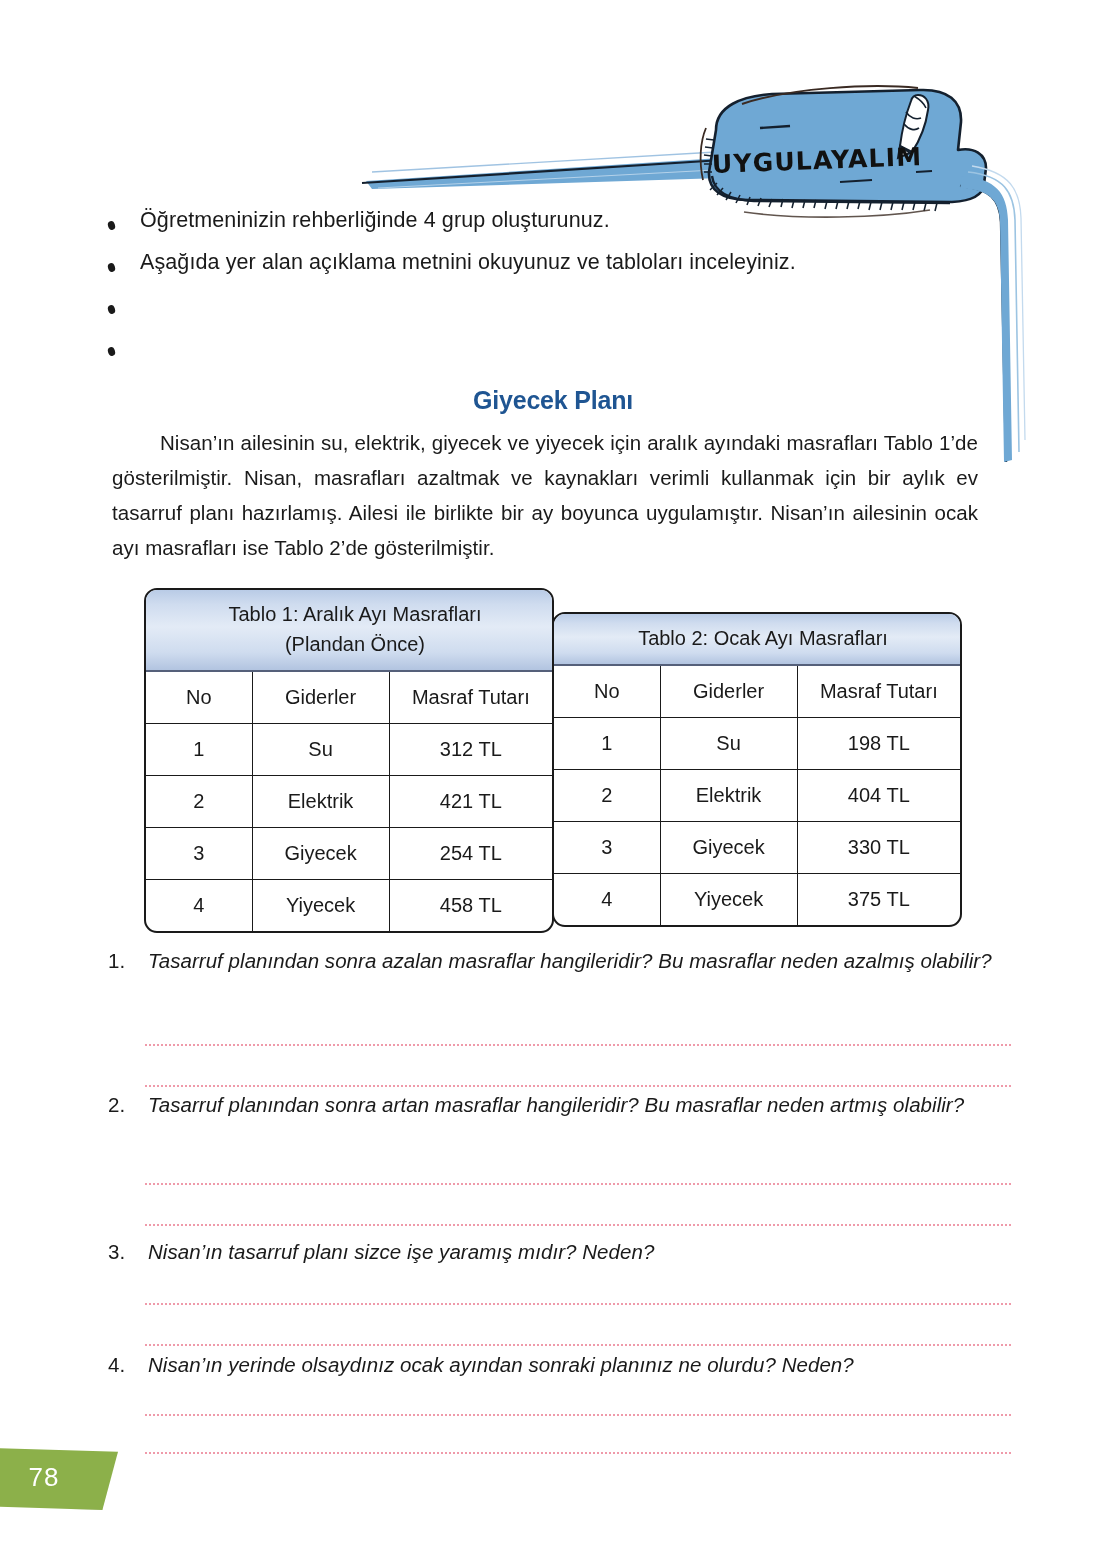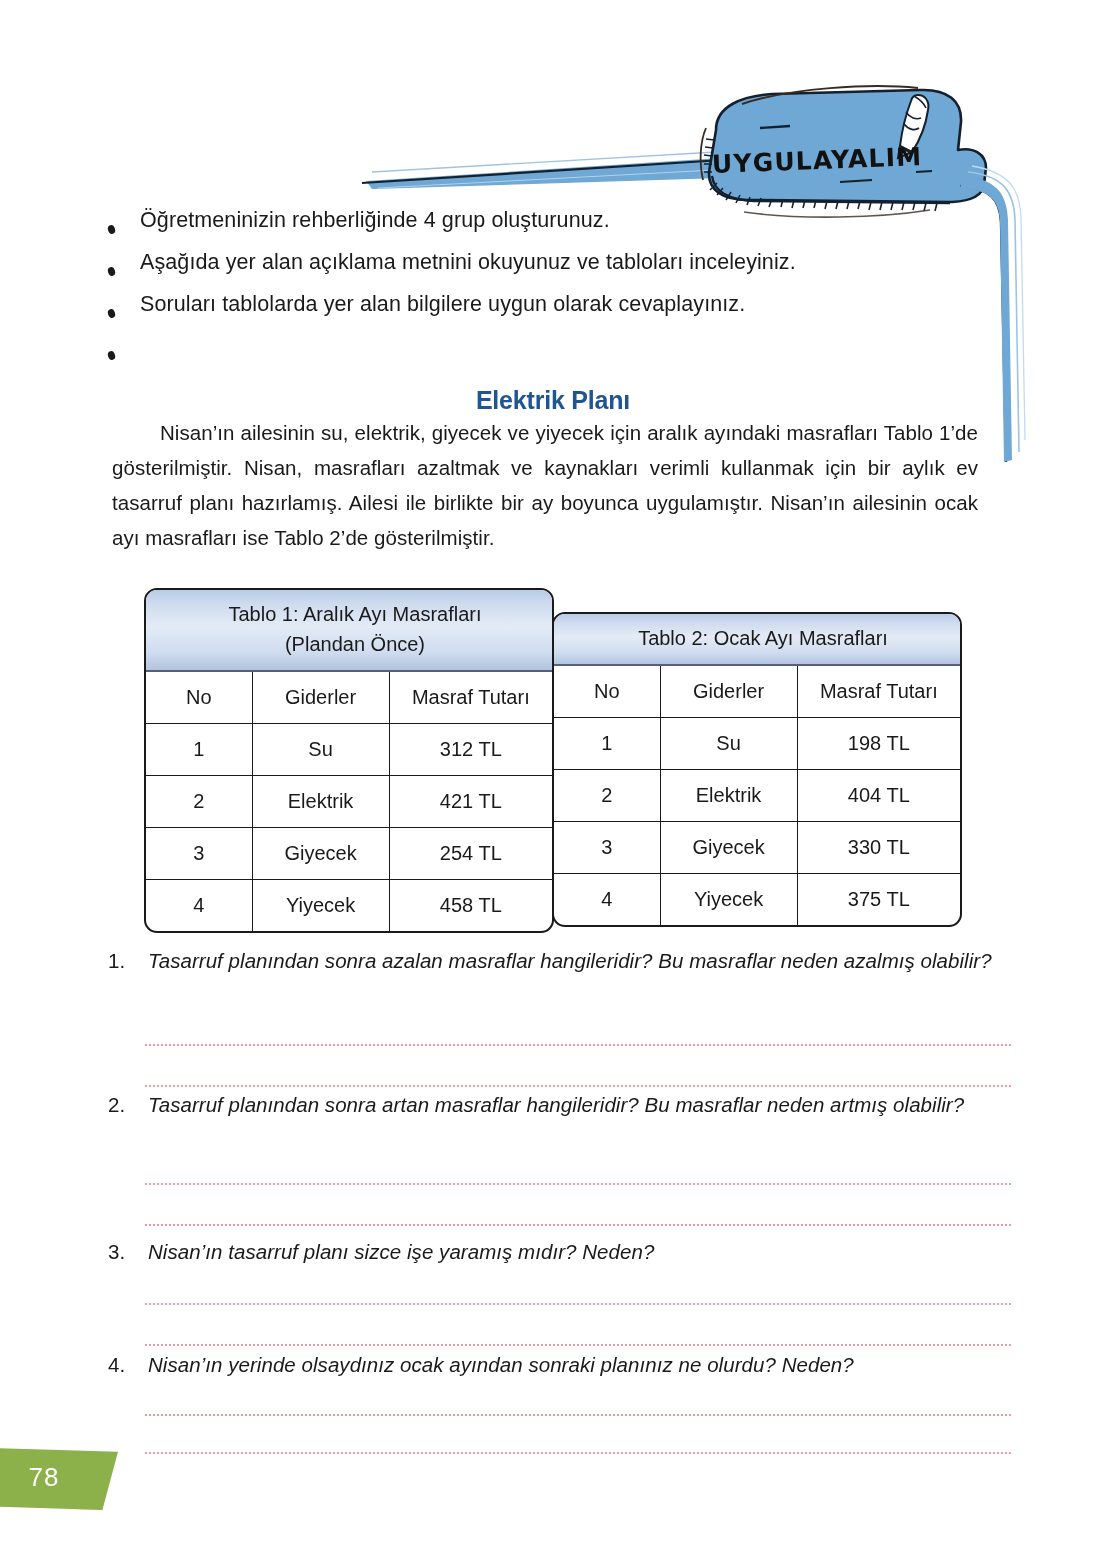--- a/index.html
+++ b/index.html
@@ -46,21 +46,21 @@
 
   
   #bullet-list {
     position: absolute;
     left: 108px;
     top: 206px;
     width: 830px;
   }
   .bullet-row {
     display: flex;
-    align-items: flex-end;
+    align-items: center;
     margin-bottom: 14px;
     height: 28px;
   }
   .bullet-dot {
     width: 18px;
     flex: 0 0 18px;
     display: flex;
     align-items: center;
     justify-content: flex-start;
     padding-top: 11px;
@@ -91,21 +91,21 @@
     font-size: 25px;
     font-weight: bold;
     color: #1f5592;
     letter-spacing: -0.2px;
   }
 
   
   #intro-paragraph {
     position: absolute;
     left: 112px;
-    top: 415px;
+    top: 425px;
     width: 866px;
     font-size: 20.5px;
     line-height: 35px;
     color: #1a1a1a;
     text-align: justify;
     text-indent: 48px;
     letter-spacing: 0.05px;
   }
 
   
@@ -293,30 +293,29 @@
     <div class="bullet-row">
       <span class="bullet-dot">
           <i></i>
         </span>
       <span class="bullet-text">Aşağıda yer alan açıklama metnini okuyunuz ve tabloları inceleyiniz.</span>
     </div>
     <div class="bullet-row">
       <span class="bullet-dot">
           <i></i>
         </span>
-      <span class="bullet-text">Soruları tablolarda yer alan bilgilere uygun olarak cevaplayınız.</span>
     </div>
     <div class="bullet-row">
       <span class="bullet-dot">
           <i></i>
         </span>
     </div>
   </div>
 
-  <div id="section-title">Elektrik Planı</div>
+  <div id="section-title">Giyecek Planı</div>
   <div id="intro-paragraph">Nisan’ın ailesinin su, elektrik, giyecek ve yiyecek için aralık ayındaki masrafları Tablo 1’de gösterilmiştir. Nisan, masrafları azaltmak ve kaynakları verimli kullanmak için bir aylık ev tasarruf planı hazırlamış. Ailesi ile birlikte bir ay boyunca uygulamıştır. Nisan’ın ailesinin ocak ayı masrafları ise Tablo 2’de gösterilmiştir.</div>
 
   <div class="tbl" id="table-1">
     <div class="tbl-caption">
       <div>Tablo 1: Aralık Ayı Masrafları</div>
       <div>(Plandan Önce)</div>
     </div>
     <table class="tbl-grid">
       <tbody>
           <tr>

